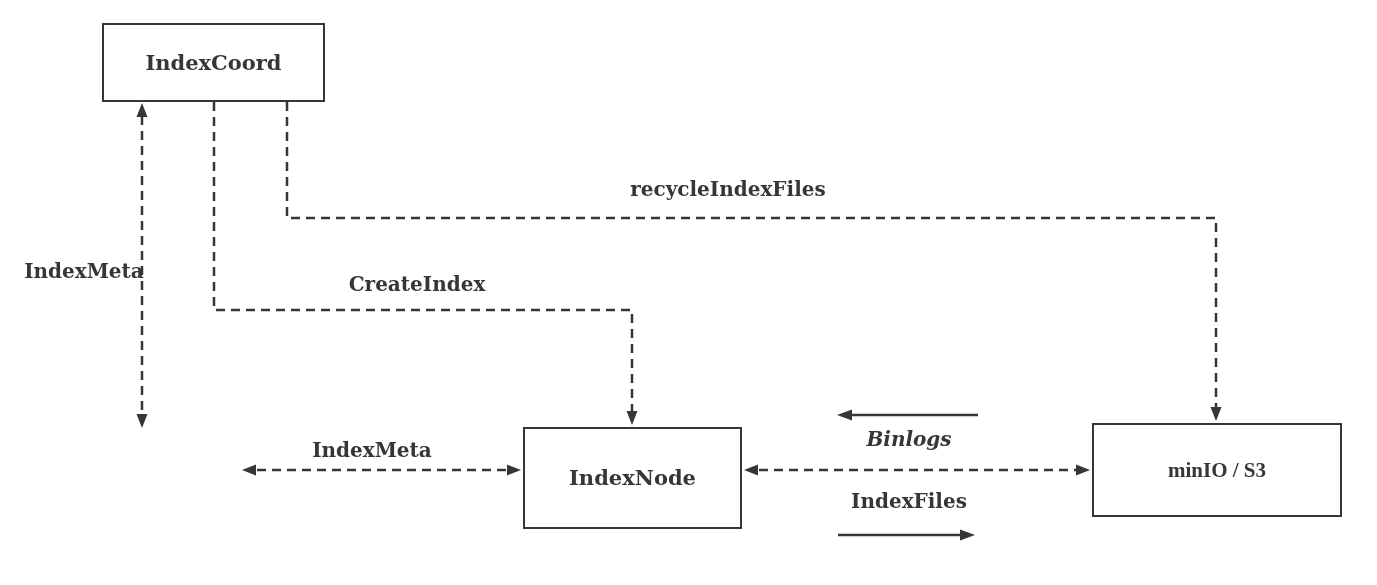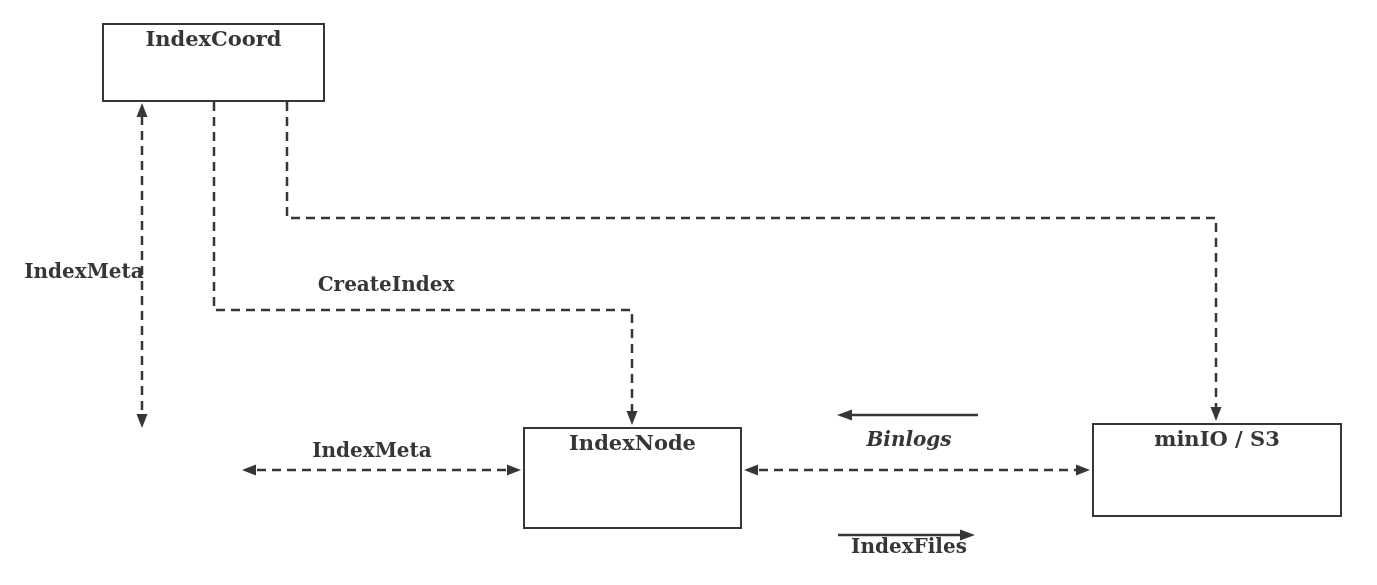--- a/index.html
+++ b/index.html
@@ -24,43 +24,44 @@
     height: 585px;
   }
   .node {
     position: absolute;
     box-sizing: border-box;
     border: 2.5px solid #363636;
     background: #ffffff;
     display: flex;
     flex-direction: column;
     align-items: center;
+    justify-content: center;
     text-align: center;
     font-weight: bold;
     font-size: 21px;
     line-height: 28px;
   }
   .node-indexcoord { left: 102px; top: 23px;  width: 223px; height: 79px; }
   .node-etcd       { left: 44px;  top: 430px; width: 196px; height: 81px; }
   .node-indexnode  { left: 523px; top: 427px; width: 219px; height: 102px; }
-  .node-storage    { left: 1092px;top: 423px; width: 250px; height: 94px; }
+  .node-storage    { left: 1092px;top: 423px; width: 250px; height: 94px; font-family: Liberation Serif, serif; }
   .edge-label {
     position: absolute;
     transform: translateX(-50%);
     white-space: nowrap;
     font-weight: bold;
     font-size: 20px;
     line-height: 24px;
   }
   .lbl-indexmeta-left   { left: 84px;  top: 259px; }
-  .lbl-createindex      { left: 386px; top: 272px; text-align: right; }
+  .lbl-createindex      { left: 417px; top: 272px; text-align: right; }
   .lbl-recycle          { left: 728px; top: 177px; }
   .lbl-indexmeta-bottom { left: 372px; top: 438px; }
   .lbl-binlogs          { left: 909px; top: 427px; font-style: italic; }
-  .lbl-indexfiles       { left: 909px; top: 489px; margin-top: 45px; }
+  .lbl-indexfiles       { left: 909px; top: 489px; }
 </style>
 </head>
 <body>
 
 <div class="canvas">
 
   <svg class="connectors" viewBox="0 0 1377 585" xmlns="http://www.w3.org/2000/svg" stroke="#363636" fill="#363636">
 
     <g>
       <line x1="142" y1="116" x2="142" y2="417" stroke-width="2.5" stroke-dasharray="9 6" fill="none"></line>
@@ -111,20 +112,21 @@
   </div>
 
   <div class="node node-storage">
     <span>minIO / S3</span>
   </div>
 
   <div class="edge-label lbl-indexmeta-left">IndexMeta</div>
 
   <div class="edge-label lbl-createindex">CreateIndex</div>
 
+  <div class="edge-label lbl-recycle">recycleIndexFiles</div>
 
   <div class="edge-label lbl-indexmeta-bottom">IndexMeta</div>
 
   <div class="edge-label lbl-binlogs">Binlogs</div>
 
   <div class="edge-label lbl-indexfiles">IndexFiles</div>
 
 </div>
 
 </body></html>

